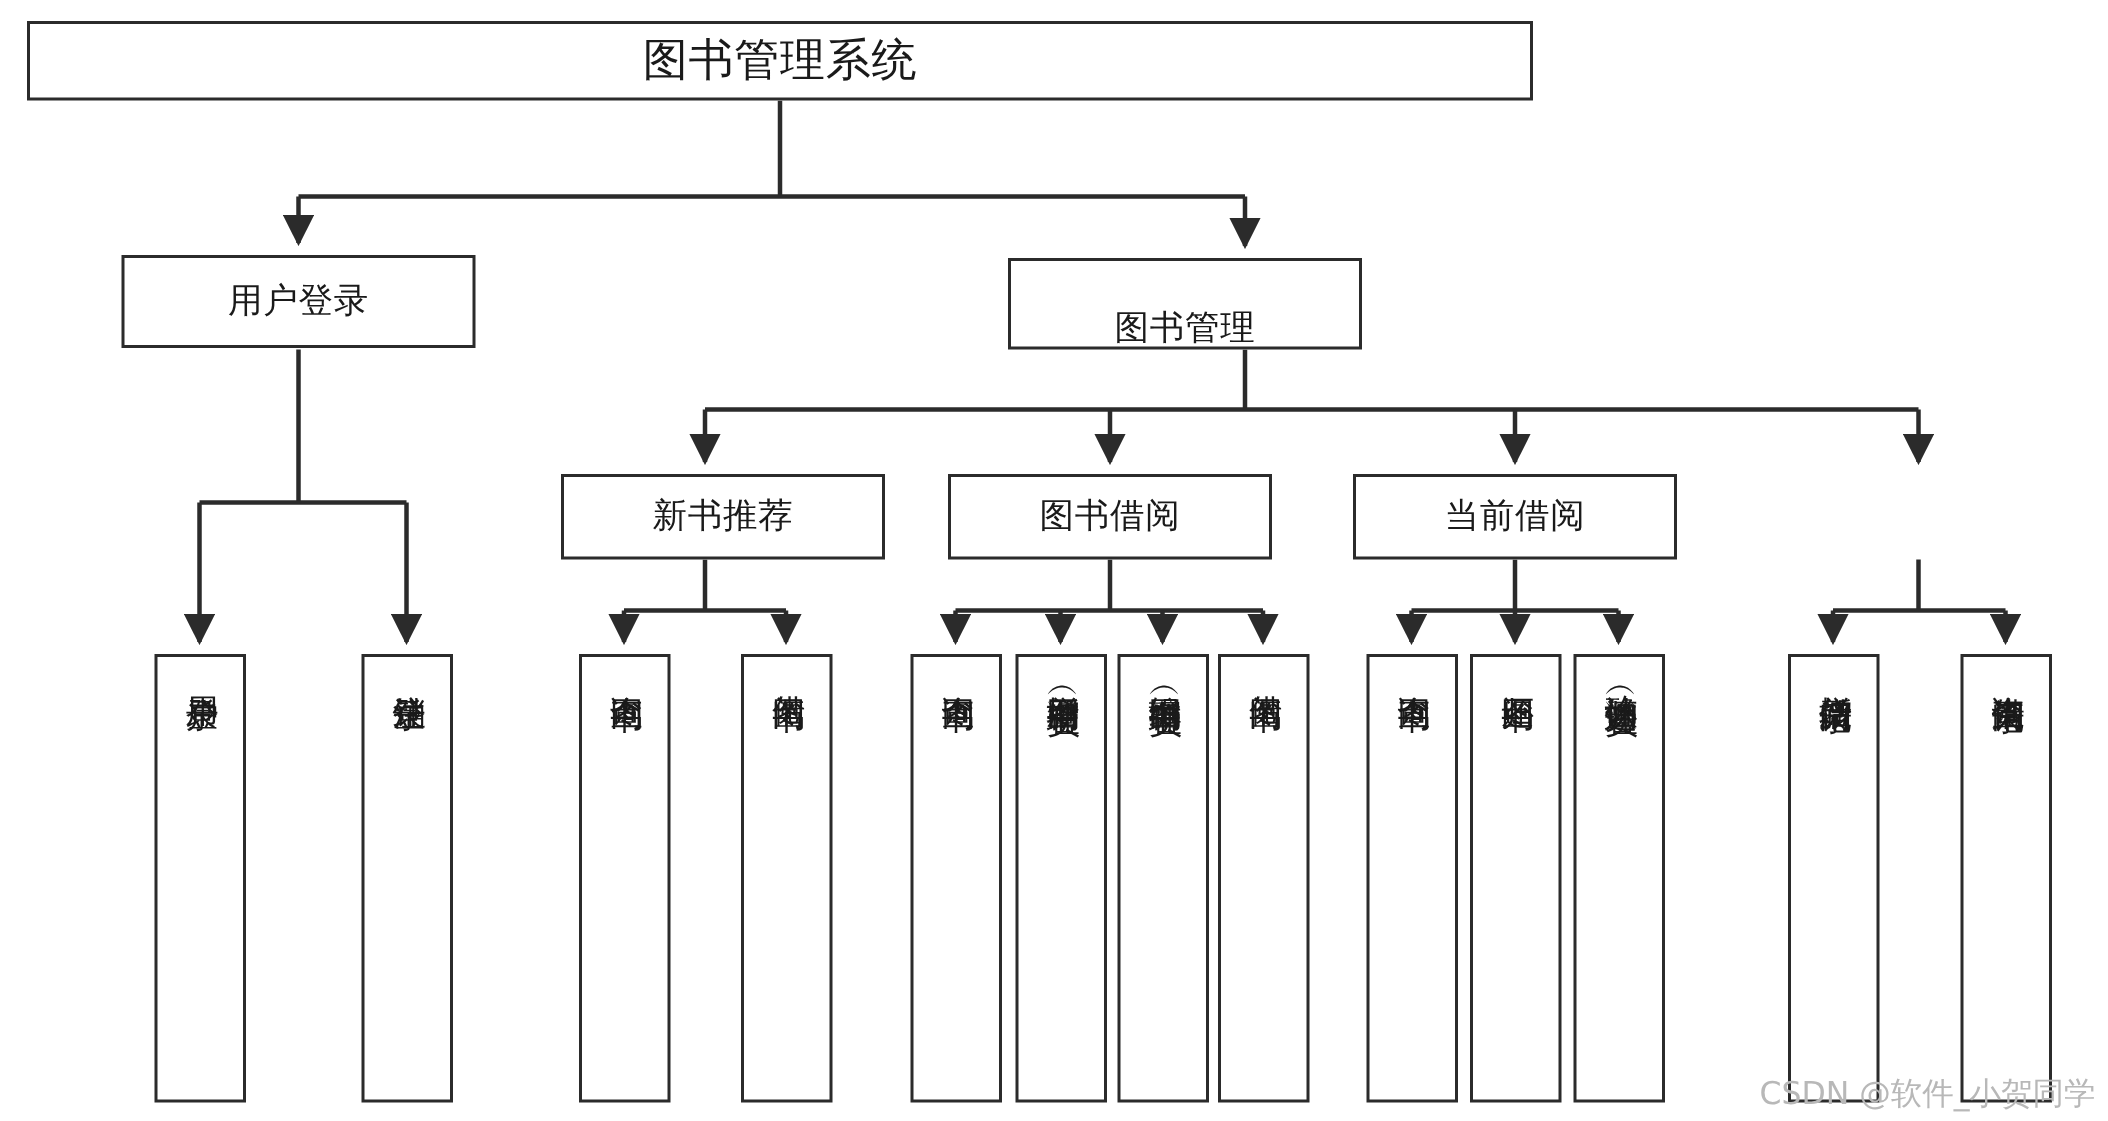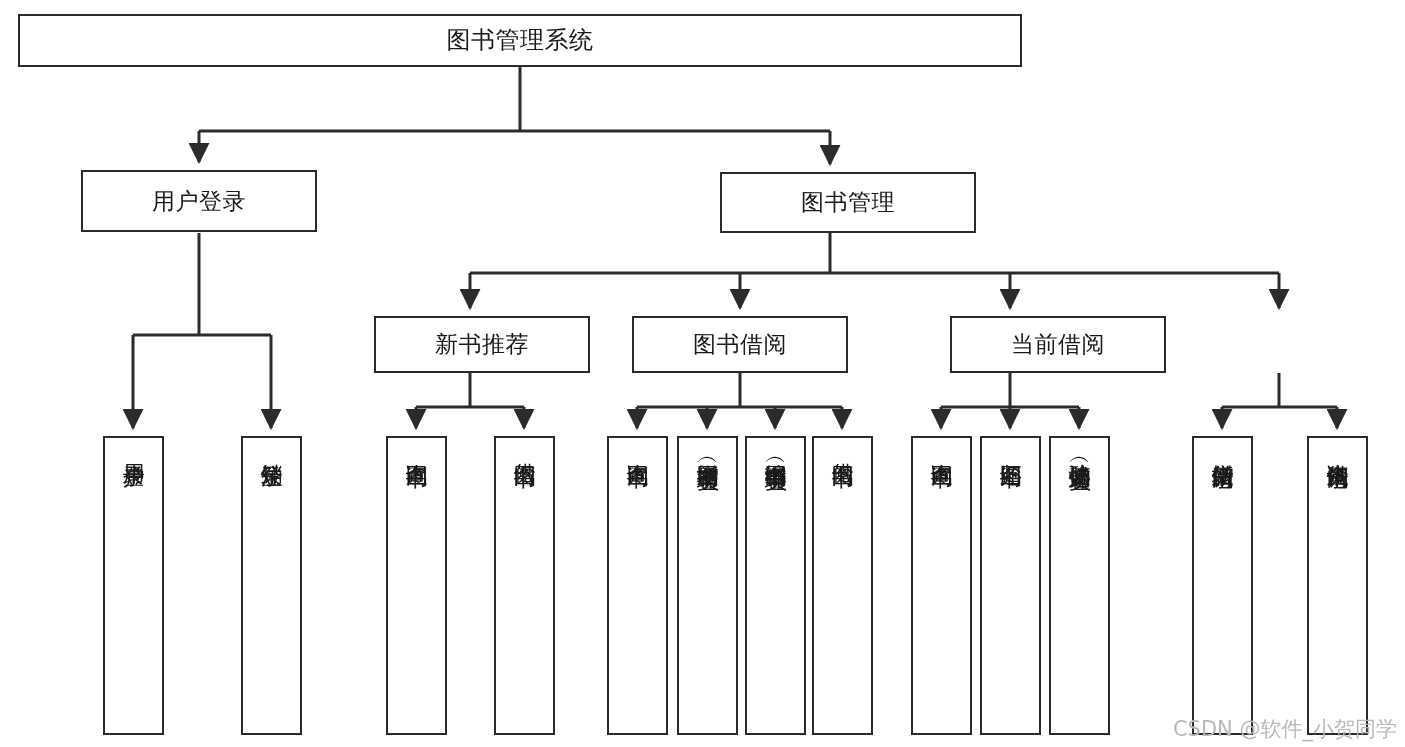--- a/index.html
+++ b/index.html
@@ -40,21 +40,21 @@
     display: block;
     text-align: center;
     line-height: 1.05;
     white-space: pre;
   }
   .node.horizontal .node-label {
     font-size: 23px;
     letter-spacing: 0.5px;
   }
   .node.root .node-label {
-    font-size: 24px;
+    font-size: 30px;
   }
   .node.leaf {
     align-items: flex-start;
     padding-top: 8px;
   }
   .node.leaf .node-label {
     font-size: 22px;
     writing-mode: vertical-rl;
     text-orientation: upright;
     line-height: 1.12;
@@ -127,31 +127,31 @@
     </g>
   </svg>
 
   <div class="node root horizontal" style="left:18px; top:14px; width:1004px; height:53px;">
     <span class="node-label">图书管理系统</span>
   </div>
 
   <div class="node horizontal" style="left:81px; top:170px; width:236px; height:62px;">
     <span class="node-label">用户登录</span>
   </div>
-  <div class="node horizontal" style="left:720px; top:172px; width:256px; height:61px;">
+  <div class="node horizontal" style="left:672px; top:172px; width:236px; height:61px;align-items:flex-end;">
     <span class="node-label">图书管理</span>
   </div>
 
   <div class="node horizontal" style="left:362px; top:316px; width:216px; height:57px;margin-left:12px;">
     <span class="node-label">新书推荐</span>
   </div>
   <div class="node horizontal" style="left:632px; top:316px; width:216px; height:57px;">
     <span class="node-label">图书借阅</span>
   </div>
-  <div class="node horizontal" style="left:902px; top:316px; width:216px; height:57px;margin-left:48px;">
+  <div class="node horizontal" style="left:902px; top:316px; width:216px; height:57px;">
     <span class="node-label">当前借阅</span>
   </div>
 
   <div class="node leaf" style="left:103px; top:436px; width:61px; height:299px;">
     <span class="node-label">用户登录</span>
   </div>
   <div class="node leaf" style="left:241px; top:436px; width:61px; height:299px;">
     <span class="node-label">注销登录</span>
   </div>
 

